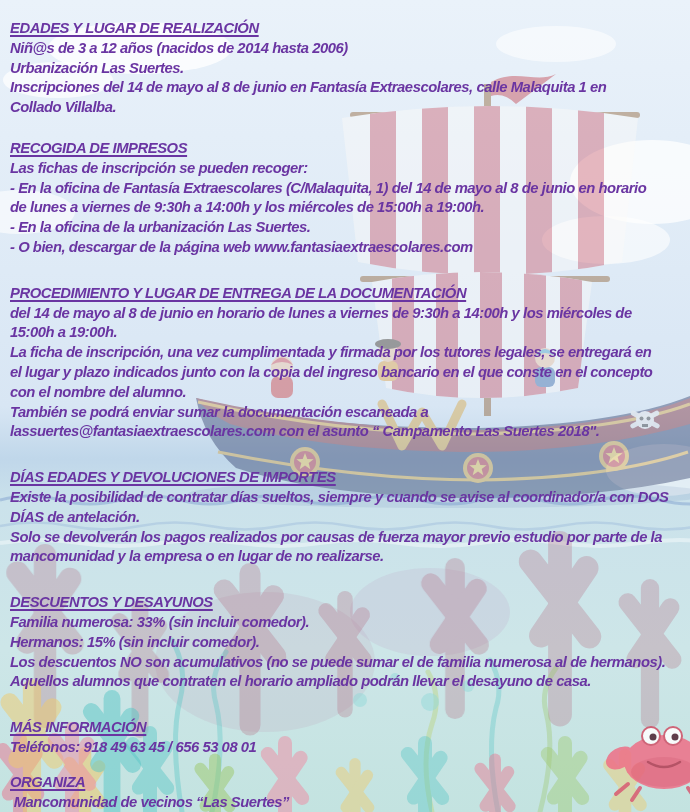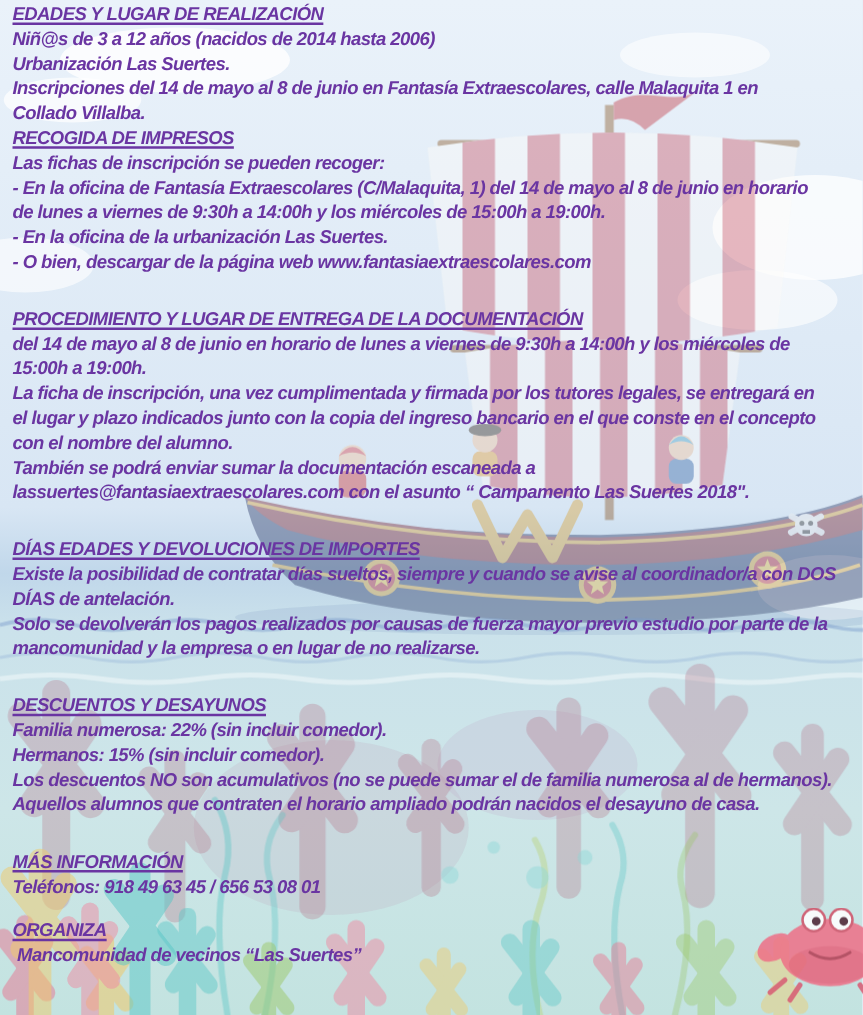--- a/index.html
+++ b/index.html
@@ -1,28 +1,28 @@
 <!DOCTYPE html>
 <html style="--ink: #6a35a2;"><head>
 <meta charset="utf-8">
 <style>
   html,body{margin:0;padding:0;}
   body{width:690px;height:812px;overflow:hidden;position:relative;background:#e6eef8;}
   #bg-art{position:absolute;left:0;top:0;width:690px;height:812px;z-index:0;pointer-events:none;}
   #flyer-text{
     position:absolute;left:0;top:0;width:690px;height:812px;z-index:2;
-    box-sizing:border-box;padding:3px 4px 0 10px;
+    box-sizing:border-box;padding:19px 4px 0 10px;
     color:var(--ink,#6a35a2);
     font-family:"Liberation Sans",sans-serif;
     font-weight:bold;font-style:italic;
     font-size:14.8px;line-height:19.8px;letter-spacing:-0.45px;
   }
   section{margin:0;}
   .gap-none{margin-top:0;}
-  .gap-md{}
+  .gap-md{margin-top:21px;}
   .gap-lg{margin-top:26px;}
   .gap-sm{margin-top:15px;}
   .heading{
     text-decoration:underline;
     text-underline-offset:2px;
     text-decoration-thickness:1.5px;
     white-space:pre;
   }
   .line{white-space:pre;}
 </style>
@@ -232,24 +232,24 @@
     </section>
     <section class="gap-lg">
       <div class="heading">DÍAS EDADES Y DEVOLUCIONES DE IMPORTES</div>
       <div class="line">Existe la posibilidad de contratar días sueltos, siempre y cuando se avise al coordinador/a con DOS</div>
       <div class="line">DÍAS de antelación.</div>
       <div class="line">Solo se devolverán los pagos realizados por causas de fuerza mayor previo estudio por parte de la</div>
       <div class="line">mancomunidad y la empresa o en lugar de no realizarse.</div>
     </section>
     <section class="gap-lg">
       <div class="heading">DESCUENTOS Y DESAYUNOS</div>
-      <div class="line">Familia numerosa: 22% (sin incluir comedor).</div>
+      <div class="line">Familia numerosa: 33% (sin incluir comedor).</div>
       <div class="line">Hermanos: 15% (sin incluir comedor).</div>
       <div class="line">Los descuentos NO son acumulativos (no se puede sumar el de familia numerosa al de hermanos).</div>
-      <div class="line">Aquellos alumnos que contraten el horario ampliado podrán nacidos el desayuno de casa.</div>
+      <div class="line">Aquellos alumnos que contraten el horario ampliado podrán llevar el desayuno de casa.</div>
     </section>
     <section class="gap-lg">
       <div class="heading">MÁS INFORMACIÓN</div>
       <div class="line">Teléfonos: 918 49 63 45 / 656 53 08 01</div>
     </section>
     <section class="gap-sm">
       <div class="heading">ORGANIZA</div>
       <div class="line"> Mancomunidad de vecinos “Las Suertes”</div>
     </section>
   </main>

